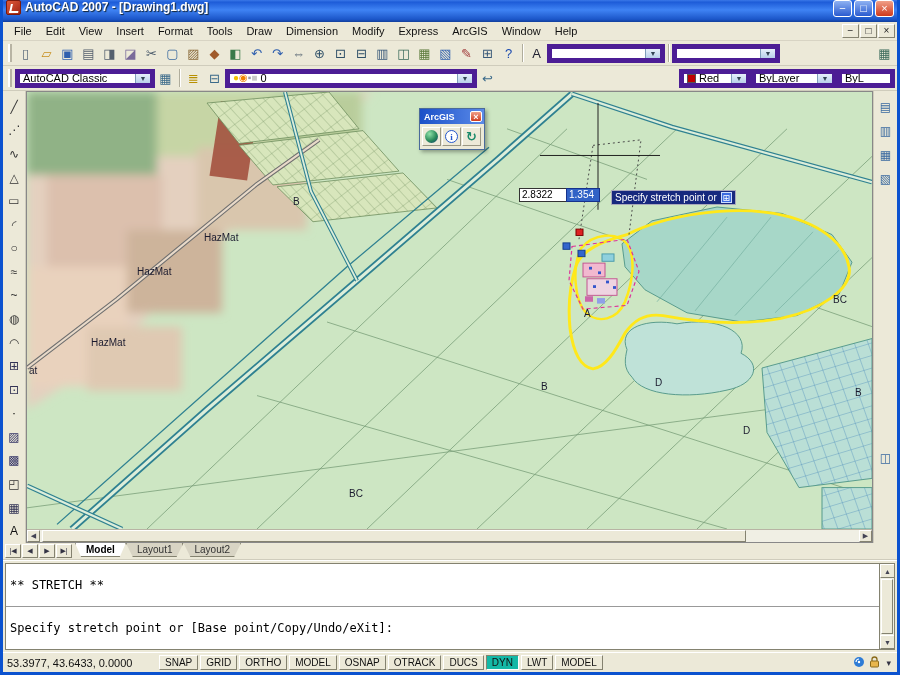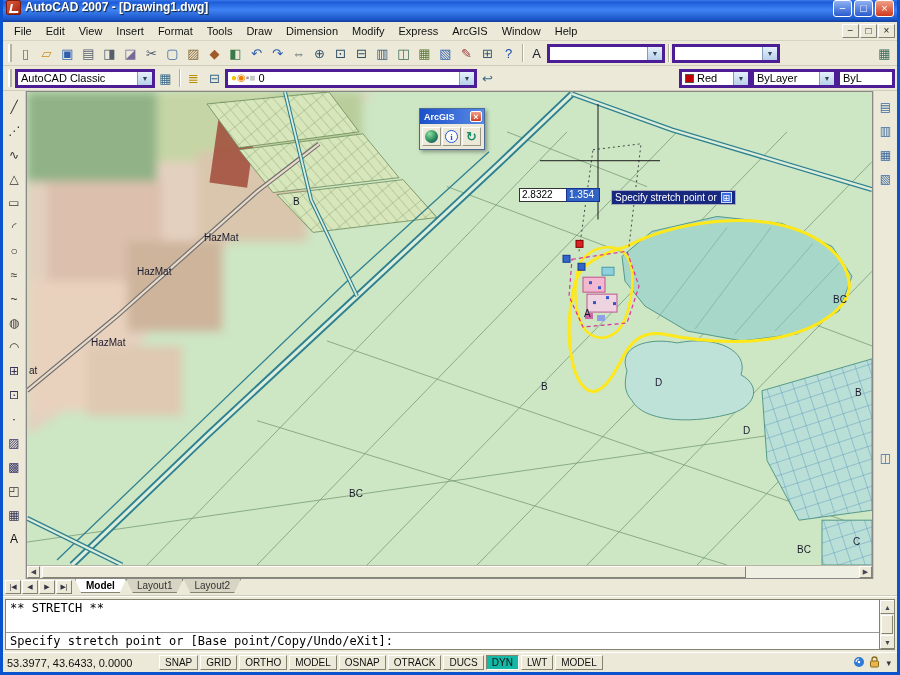--- a/index.html
+++ b/index.html
@@ -25,21 +25,21 @@
   .mdi-controls{margin-left:auto;display:flex;gap:1px;padding-right:2px}
   .mbtn{width:17px;height:14px;font-size:10px;line-height:12px;text-align:center;background:#ece9d8;
     border:1px solid #fff;border-right-color:#848270;border-bottom-color:#848270;color:#222}
   
   .toolbar{flex:0 0 25px;display:flex;align-items:center;background:#ece9d8;border-bottom:1px solid #cfccbc;padding:0 2px;overflow:hidden}
   .grip{width:4px;height:18px;margin:0 3px;border-left:2px solid #fff;border-right:2px solid #b8b4a4}
   .tb-group{display:flex;align-items:center}
   .tbtn{width:21px;height:21px;display:flex;align-items:center;justify-content:center}
   .glyph{font-size:13px;line-height:1}
   .sep{width:1px;height:18px;background:#b0ad9c;margin:0 3px;box-shadow:1px 0 0 #fff}
-  .combo{display:flex;align-items:center;background:#fff;border:3px solid #4c1d95;height:19px;font-size:11px;overflow:hidden}
+  .combo{display:flex;align-items:center;background:#fff;border:5px solid #4c1d95;height:19px;font-size:11px;overflow:hidden}
   .combo .cval{flex:1;padding:0 3px;white-space:nowrap;overflow:hidden;display:flex;align-items:center;gap:3px}
   .combo .cbtn{flex:0 0 15px;height:100%;border-left:1px solid #7f9db9;background:linear-gradient(180deg,#e6f0fb,#b9d0ea);
     font-size:7px;display:flex;align-items:center;justify-content:center;color:#345}
   .w140{width:140px}.w120{width:118px}.w110{width:108px}.w250{width:252px}.w95{width:72px}.w88{width:86px}.w60{width:58px}
   .mini{font-size:10px}
   .swatch{display:inline-block;width:9px;height:9px;border:1px solid #555}
   
   .main{flex:1 1 auto;min-height:0;display:flex}
   .left-rail{flex:0 0 23px;background:#ece9d8;border-right:1px solid #cfccbc;display:flex;flex-direction:column;align-items:center;padding-top:4px;overflow:hidden}
   .railbtn{width:21px;height:24px;display:flex;align-items:center;justify-content:center}
@@ -82,21 +82,21 @@
   .navbtn{width:16px;height:14px;margin:1px 0;font-size:7px;color:#334;background:#ece9d8;
     border:1px solid #fff;border-right-color:#848270;border-bottom-color:#848270;display:flex;align-items:center;justify-content:center}
   .tabs{display:flex;margin-left:3px}
   .tab{font-size:10px;padding:1px 10px;border:1px solid #848270;border-top:none;background:#d8d4c4;color:#333;
     clip-path:polygon(0 0,100% 0,88% 100%,12% 100%)}
   .tab.active{background:#fff;font-weight:bold;color:#000}
   
   .cmdwrap{flex:0 0 56px;background:#ece9d8;padding:2px;border-top:1px solid #fff}
   .cmdinner{height:100%;background:#fff;border:1px solid #848270;display:flex}
   .cmdtext{flex:1;font-family:"DejaVu Sans Mono","Liberation Mono",monospace;font-size:12px;color:#000;display:flex;flex-direction:column}
-  .cmdline{padding:1px 4px;white-space:nowrap;overflow:hidden}
+  .cmdline{padding:14px 4px;white-space:nowrap;overflow:hidden}
   .cmdline.hist{flex:1;border-bottom:1px solid #999}
   .vscroll{flex:0 0 15px;border-left:1px solid #848270;background:#f0efe4;display:flex;flex-direction:column}
   .sarrow{flex:0 0 14px;font-size:7px;color:#445;background:#ece9d8;border:1px solid #fff;border-right:none;border-bottom-color:#848270;
     display:flex;align-items:center;justify-content:center}
   .sthumb{flex:1;margin:1px;background:#ece9d8;border:1px solid #fff;border-right-color:#848270;border-bottom-color:#848270}
   
   .statusbar{flex:0 0 20px;display:flex;align-items:center;background:#ece9d8;border-top:1px solid #fff;padding:0 4px;gap:2px}
   .coords{font-size:11px;color:#111;width:150px;white-space:nowrap}
   .statusbtns{display:flex;gap:2px}
   .sbtn{font-size:10px;padding:1px 5px;background:#ece9d8;color:#111;

